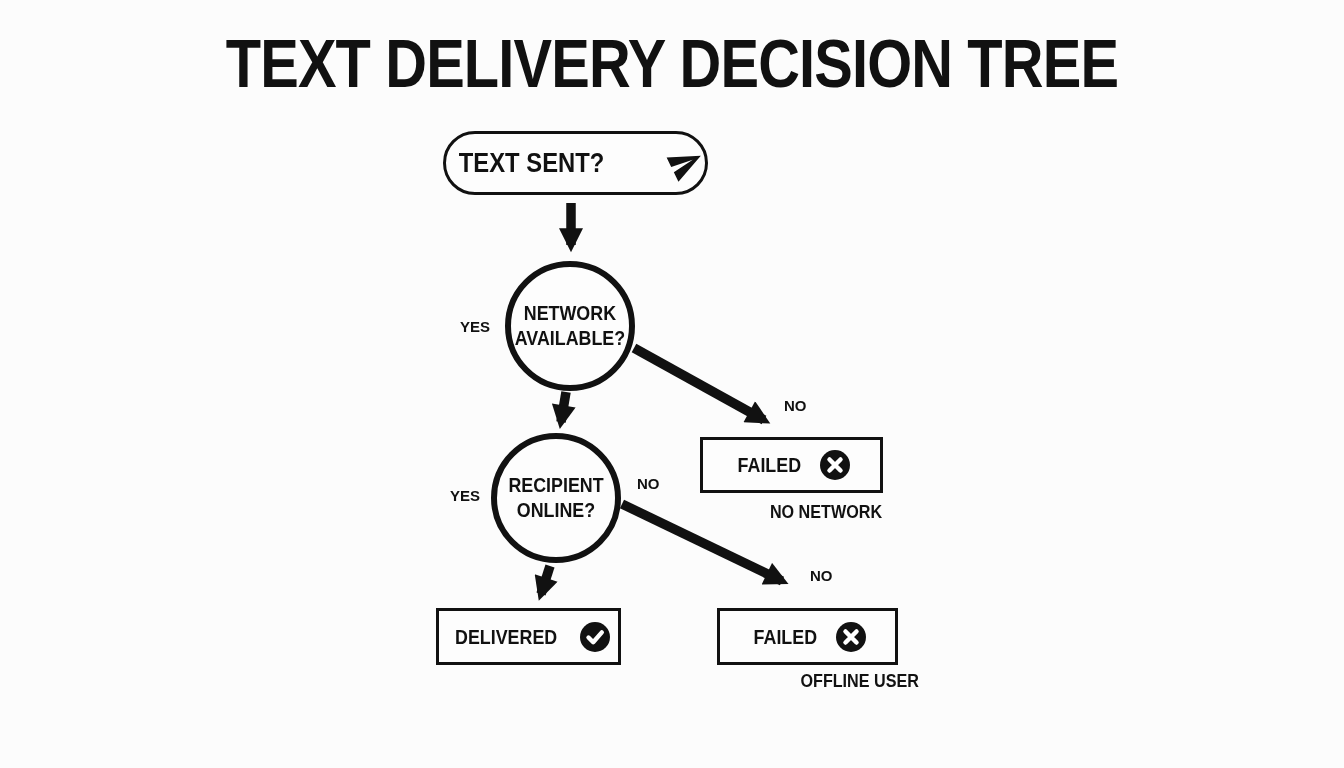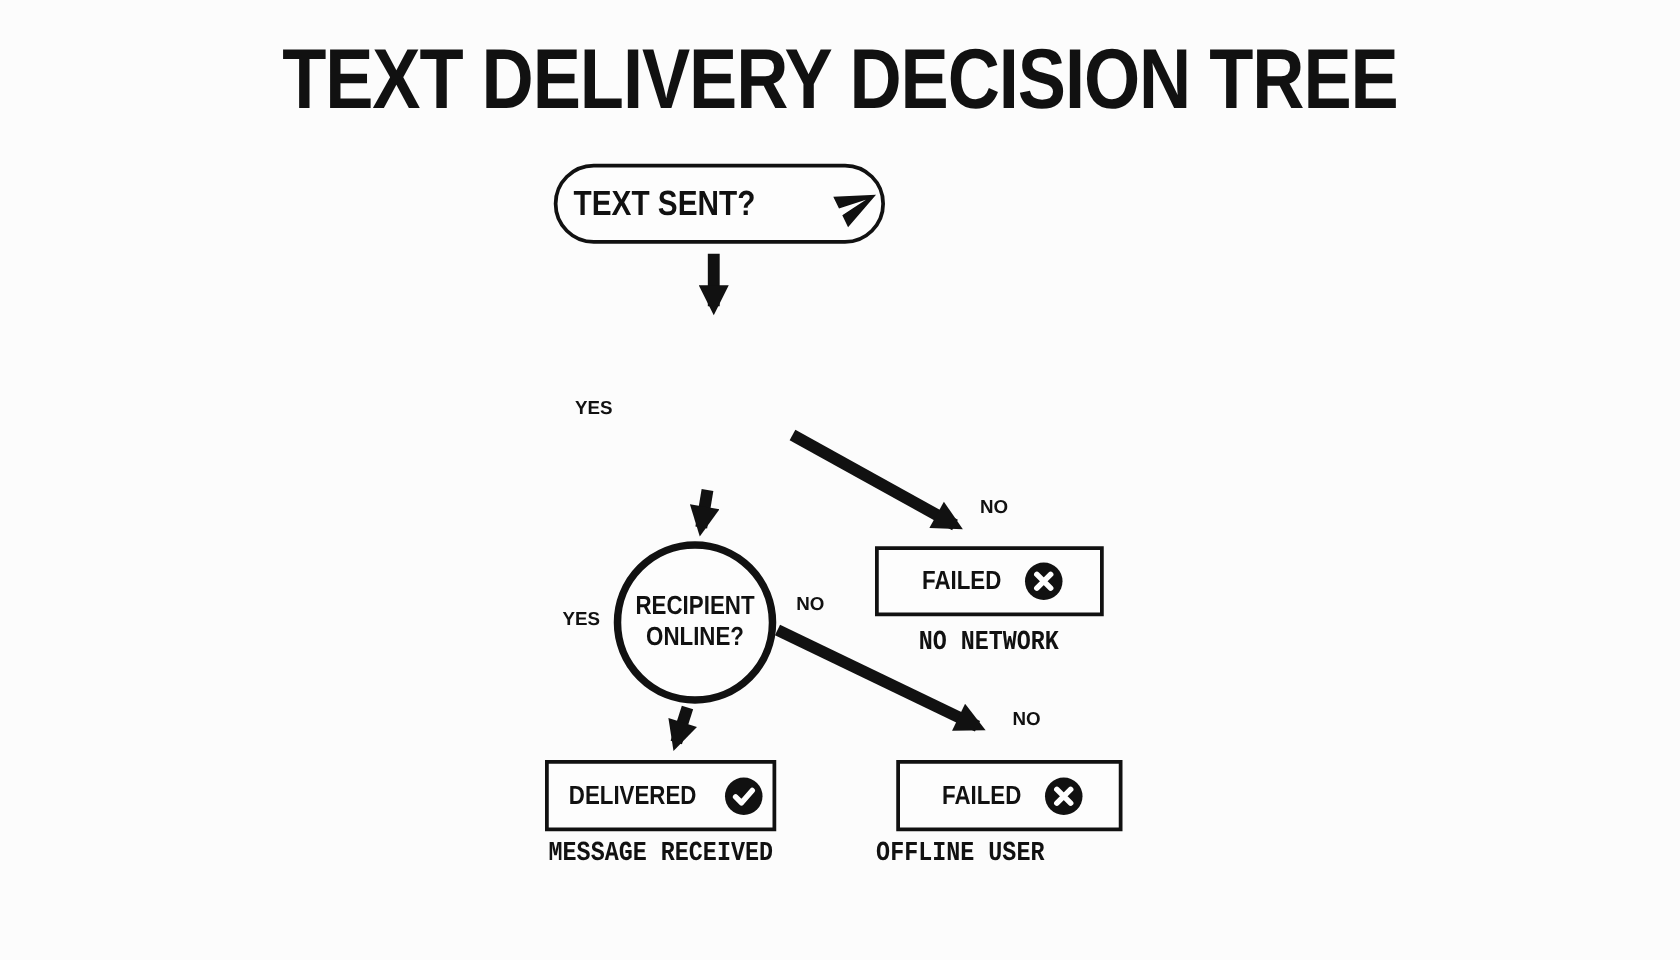--- a/index.html
+++ b/index.html
@@ -111,29 +111,28 @@
     justify-content: center;
     gap: 13px;
     font-size: 21px;
     font-weight: bold;
   }
   #box-failed-network { left: 700px; top: 437px; width: 183px; height: 56px; }
   #box-delivered      { left: 436px; top: 608px; width: 185px; height: 57px; }
   #box-failed-offline { left: 717px; top: 608px; width: 181px; height: 57px; }
   .caption {
     position: absolute;
-    font-size: 22px;
-    font-weight: bold;
-    text-align: center;
+    font-size: 19px;
+    font-weight: bold;
+    text-align: right;
     z-index: 2;
-    font-family: Liberation Mono, monospace;
   }
   #caption-failed-network { left: 691px; top: 501px; width: 201px; }
   #caption-delivered      { left: 419px; top: 670px; width: 220px; }
-  #caption-failed-offline { left: 668px; top: 670px; width: 200px; }
+  #caption-failed-offline { left: 729px; top: 670px; width: 200px; }
   .badge {
     width: 32px;
     height: 32px;
     flex: 0 0 auto;
     display: block;
   }
 </style>
 </head>
 <body>
 
@@ -158,20 +157,26 @@
 
   <div class="pill node">
     <span class="pill-label squeeze">TEXT SENT?</span>
     <span class="plane-wrap">
       <svg width="36" height="36" viewBox="0 0 24 24">
         <path d="M2.01 21L23 12 2.01 3 2 10l15 2-15 2z" fill="#111"></path>
       </svg>
     </span>
   </div>
 
+  <div class="circle node" id="circle-network">
+    <div class="circle-text">
+      <div>NETWORK</div>
+      <div>AVAILABLE?</div>
+    </div>
+  </div>
 
   <div class="circle node" id="circle-recipient">
     <div class="circle-text">
       <div>RECIPIENT</div>
       <div>ONLINE?</div>
     </div>
   </div>
 
   <div class="edge-label" id="label-network-yes">YES</div>
   <div class="edge-label" id="label-network-no">NO</div>
@@ -190,23 +195,20 @@
     <span class="squeeze">NO NETWORK</span>
   </div>
 
   <div class="outcome-box node" id="box-delivered">
     <span class="squeeze">DELIVERED</span>
     <svg class="badge" viewBox="0 0 32 32">
       <circle cx="16" cy="16" r="15" fill="#111"></circle>
       <path d="M9.5 16.5l4.7 4.7 8.6-9.8" stroke="#fff" stroke-width="4.4" fill="none" stroke-linecap="round" stroke-linejoin="round"></path>
     </svg>
   </div>
-  <div class="caption" id="caption-delivered">
-    <span class="squeeze">MESSAGE RECEIVED</span>
-  </div>
 
   <div class="outcome-box node" id="box-failed-offline">
     <span class="squeeze">FAILED</span>
     <svg class="badge" viewBox="0 0 32 32">
       <circle cx="16" cy="16" r="15" fill="#111"></circle>
       <path d="M10.5 10.5l11 11M21.5 10.5l-11 11" stroke="#fff" stroke-width="4.5" stroke-linecap="round"></path>
     </svg>
   </div>
   <div class="caption" id="caption-failed-offline">
     <span class="squeeze">OFFLINE USER</span>

